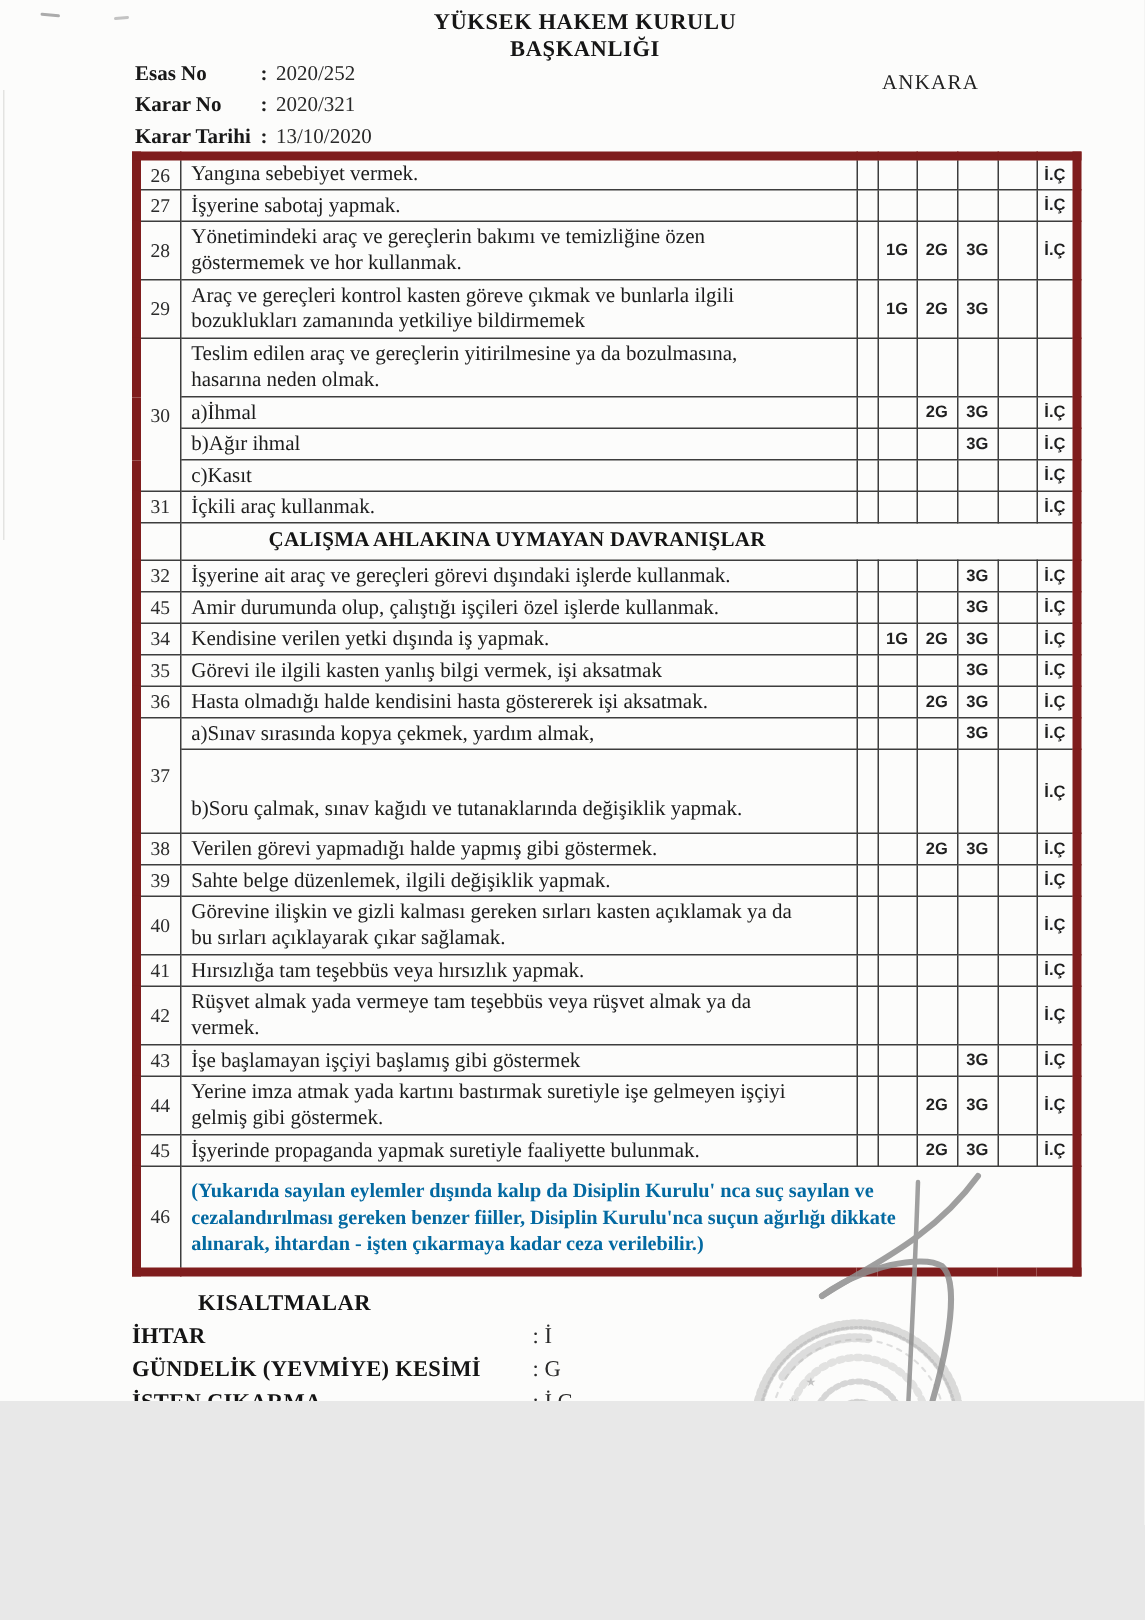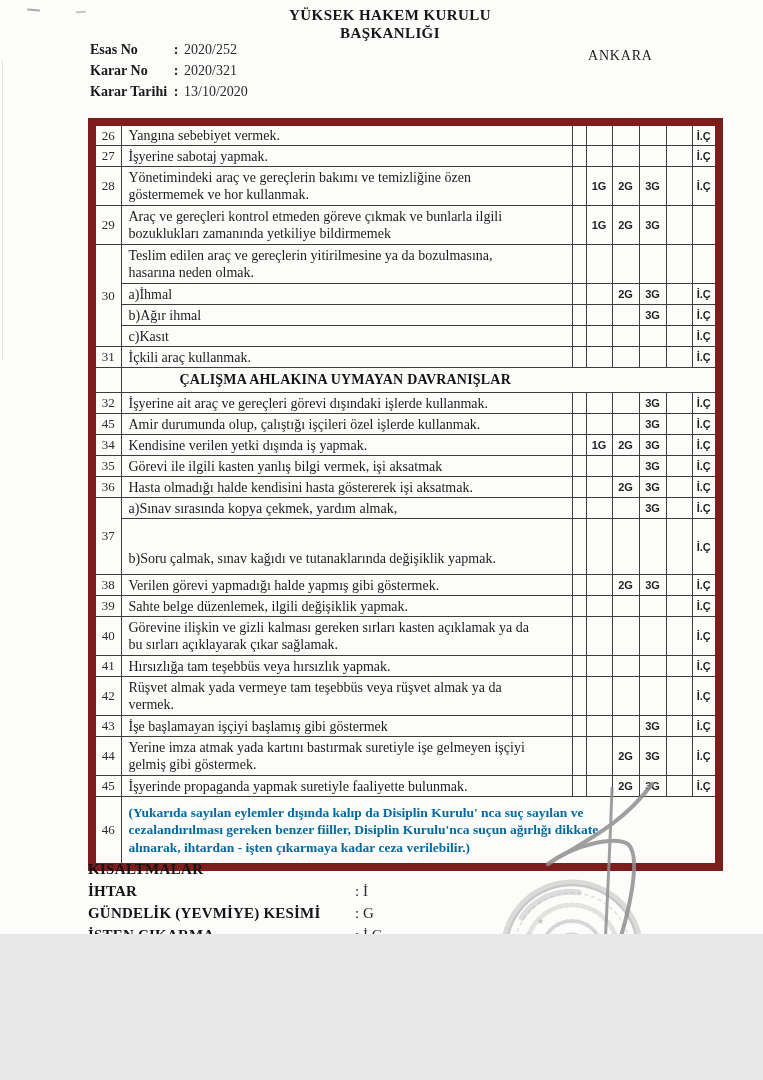--- a/index.html
+++ b/index.html
@@ -11,41 +11,41 @@
   .doc-title{position:absolute;left:190px;top:6px;width:400px;text-align:center;
              font-weight:bold;font-size:15px;line-height:18px;letter-spacing:.4px;color:#161616;}
   .meta{position:absolute;left:90px;top:39px;font-size:14px;line-height:21px;}
   .meta-row{display:grid;grid-template-columns:78px 16px auto;}
   .meta-label{font-weight:bold;color:#181818;}
   .meta-sep{font-weight:bold;text-align:center;}
   .meta-value{color:#2a2a2a;}
   .city{position:absolute;left:588px;top:48px;font-size:14px;letter-spacing:.8px;color:#222;}
 
   
-  table.rules{position:absolute;left:88px;top:118px;width:627px;border-collapse:collapse;
-              border:8px solid #7f1d1d;table-layout:fixed;}
+  table.rules{position:absolute;left:88px;top:101px;width:627px;border-collapse:collapse;
+              border:6px solid #7f1d1d;table-layout:fixed;}
   table.rules td{border:1px solid #3d3d3d;overflow:hidden;}
   col.c-no{width:29px;} col.c-txt{width:451px;} col.c-nar{width:14px;}
   col.c-g1{width:26px;} col.c-g2{width:27px;} col.c-g3{width:27px;}
   col.c-emp{width:26px;} col.c-ic{width:27px;}
   tr.r1{height:21px;} tr.r2{height:39px;} tr.rb{height:56px;} tr.sec{height:25px;} tr.full{height:70px;}
   td.num{text-align:center;vertical-align:middle;font-size:13px;color:#2b2b2b;}
   td.txt{font-size:14px;line-height:17px;padding:1px 4px 1px 7px;vertical-align:middle;
          white-space:pre-line;color:#1c1c1c;}
   td.tallb{vertical-align:bottom;padding-bottom:7px;}
   td.pen{text-align:center;vertical-align:middle;
          font-family:"Liberation Sans", sans-serif;font-weight:bold;font-size:11px;color:#1f1f1f;}
   td.section-title{font-weight:bold;font-size:14px;text-align:center;padding-right:147px;
                    letter-spacing:.2px;vertical-align:middle;color:#141414;}
   td.fulltext{font-weight:bold;font-size:13.5px;line-height:17.5px;padding:2px 4px 2px 7px;
               vertical-align:middle;white-space:pre-line;color:#0369a1;}
 
   
   .abbrev{position:absolute;left:88px;top:858px;font-size:15px;line-height:22px;}
-  .abbrev-title{font-weight:bold;letter-spacing:.3px;color:#141414;}
+  .abbrev-title{font-weight:bold;letter-spacing:.3px;color:#141414;margin-left:44px;}
   .abbrev-row{display:grid;grid-template-columns:267px auto;}
   .abbrev-label{font-weight:bold;color:#141414;letter-spacing:.2px;}
   .abbrev-value{color:#2a2a2a;}
 
   
   .pageno{position:absolute;left:344px;top:976px;font-family:"Liberation Sans", sans-serif;
           font-size:13px;color:#3a3a3a;}
   .pageno b{color:#222;}
 
   
@@ -128,21 +128,21 @@
 göstermemek ve hor kullanmak.</td>
           <td class="pen c-nar"></td>
           <td class="pen c-g1">1G</td>
           <td class="pen c-g2">2G</td>
           <td class="pen c-g3">3G</td>
           <td class="pen c-emp"></td>
           <td class="pen c-ic">İ.Ç</td>
         </tr>
         <tr class="r2">
           <td class="num">29</td>
-          <td class="txt">Araç ve gereçleri kontrol etmeden göreve çıkmak ve bunlarla ilgili
+          <td class="txt">Araç ve gereçleri kontrol kasten göreve çıkmak ve bunlarla ilgili
 bozuklukları zamanında yetkiliye bildirmemek</td>
           <td class="pen c-nar"></td>
           <td class="pen c-g1">1G</td>
           <td class="pen c-g2">2G</td>
           <td class="pen c-g3">3G</td>
           <td class="pen c-emp"></td>
           <td class="pen c-ic"></td>
         </tr>
         <tr class="r2">
           <td class="num" rowspan="4">30</td>

